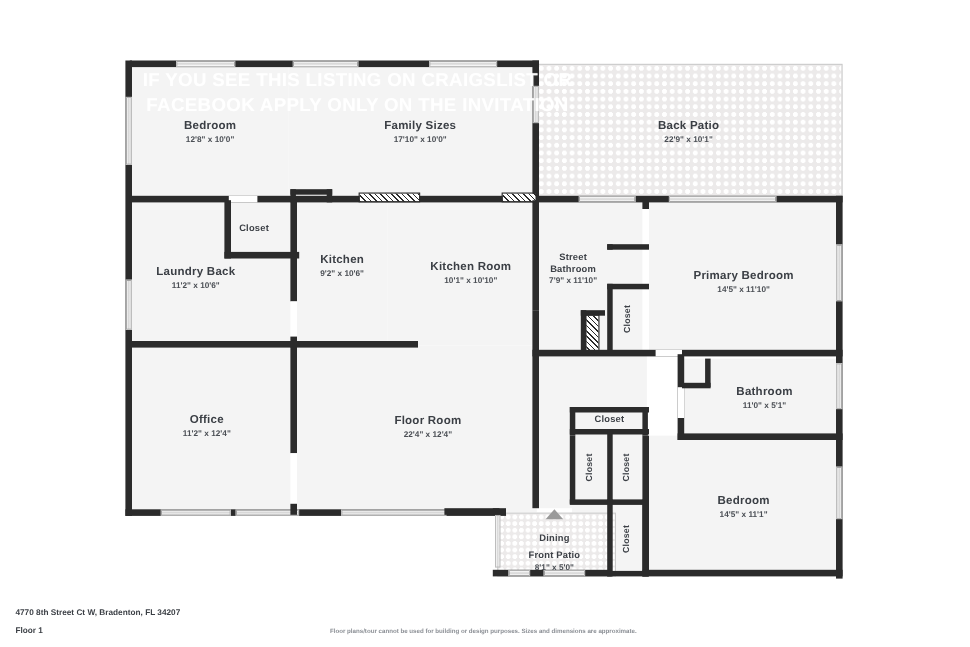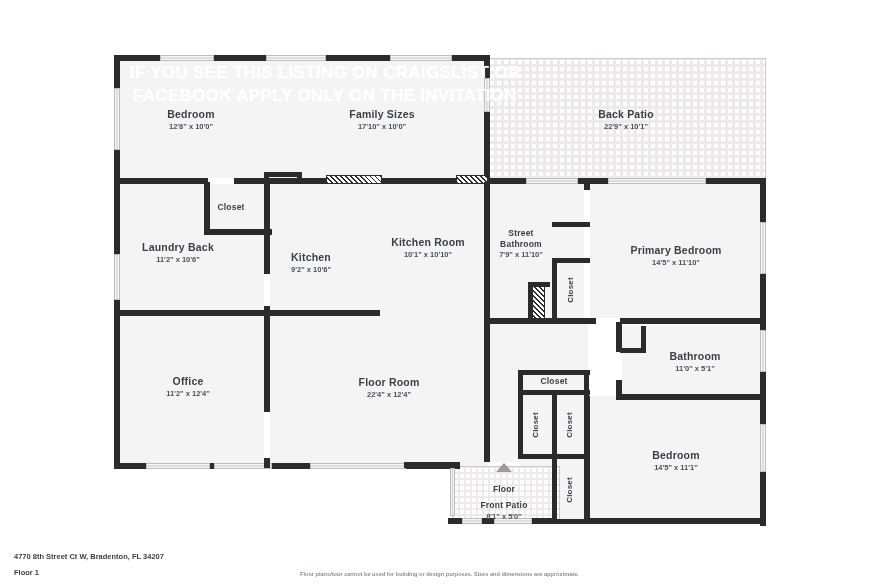--- a/index.html
+++ b/index.html
@@ -239,21 +239,21 @@
 
     <div class="lbl ctr" style="left:178px;top:253px;">
       <span class="nm">Laundry Back</span>
       <span class="dm">11'2" x 10'6"</span>
     </div>
 
     <div class="lbl ctr small" style="left:231px;top:207px;">
       <span class="nm">Closet</span>
     </div>
 
-    <div class="lbl ctr" style="left:311px;top:263px;">
+    <div class="lbl ctr" style="left:311px;top:242px;">
       <span class="nm">Kitchen</span>
       <span class="dm">9'2" x 10'6"</span>
     </div>
 
     <div class="lbl ctr" style="left:428px;top:248px;">
       <span class="nm">Kitchen Room</span>
       <span class="dm">10'1" x 10'10"</span>
     </div>
 
     <div class="lbl ctr small" style="left:521px;top:244px;">
@@ -303,21 +303,21 @@
       <span class="nm">Closet</span>
     </div>
 
     <div class="lbl vert tiny" style="left:570px;top:490px;">
       <span class="nm">Closet</span>
     </div>
 
     <div class="entry-arrow" style="left:496px;top:463px;"></div>
 
     <div class="lbl ctr small" style="left:504px;top:489px;">
-      <span class="nm">Floor</span>
+      <span class="nm">Dining</span>
     </div>
 
     <div class="lbl ctr small" style="left:504px;top:510px;">
       <span class="nm">Front Patio</span>
       <span class="dm">8'1" x 5'0"</span>
     </div>
 
     <div id="watermark">IF YOU SEE THIS LISTING ON CRAIGSLIST OR FACEBOOK APPLY ONLY ON THE INVITATION</div>
 
   </div>

